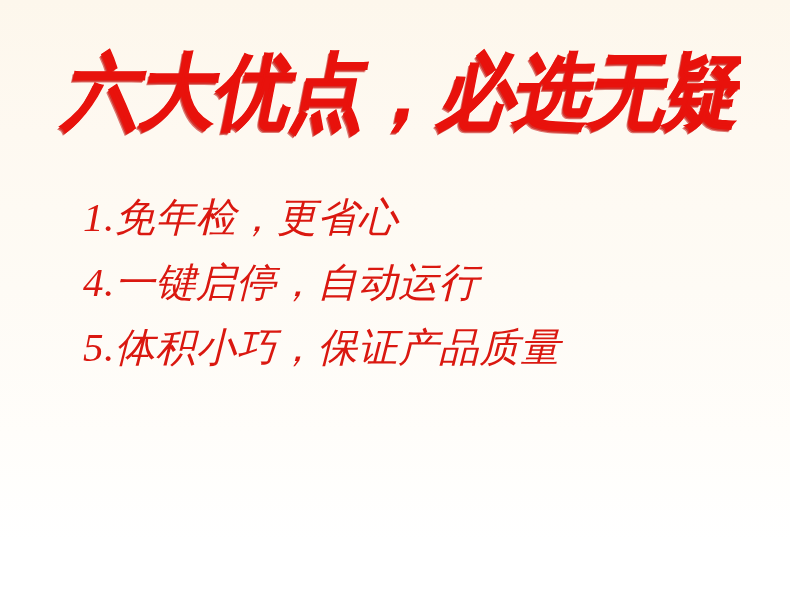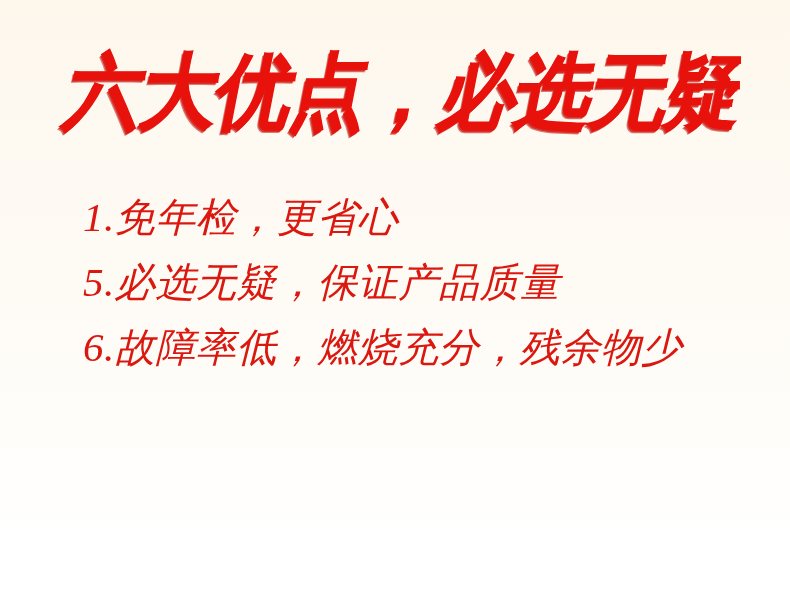--- a/index.html
+++ b/index.html
@@ -101,20 +101,20 @@
 
   <div class="headline">
     <span class="headline-text">六大优点，必选无疑</span>
   </div>
 
   <ul class="benefit-list">
     <li class="benefit-item">
       <span class="benefit-index">1.</span><span class="benefit-body">免年检，更省心</span>
     </li>
     <li class="benefit-item">
-      <span class="benefit-index">5.</span><span class="benefit-body">必选无疑，保证产品质量</span>
+      <span class="benefit-index">4.</span><span class="benefit-body">一键启停，自动运行</span>
     </li>
     <li class="benefit-item">
-      <span class="benefit-index">6.</span><span class="benefit-body">故障率低，燃烧充分，残余物少</span>
+      <span class="benefit-index">5.</span><span class="benefit-body">体积小巧，保证产品质量</span>
     </li>
   </ul>
 
 </div>
 
 </body></html>

